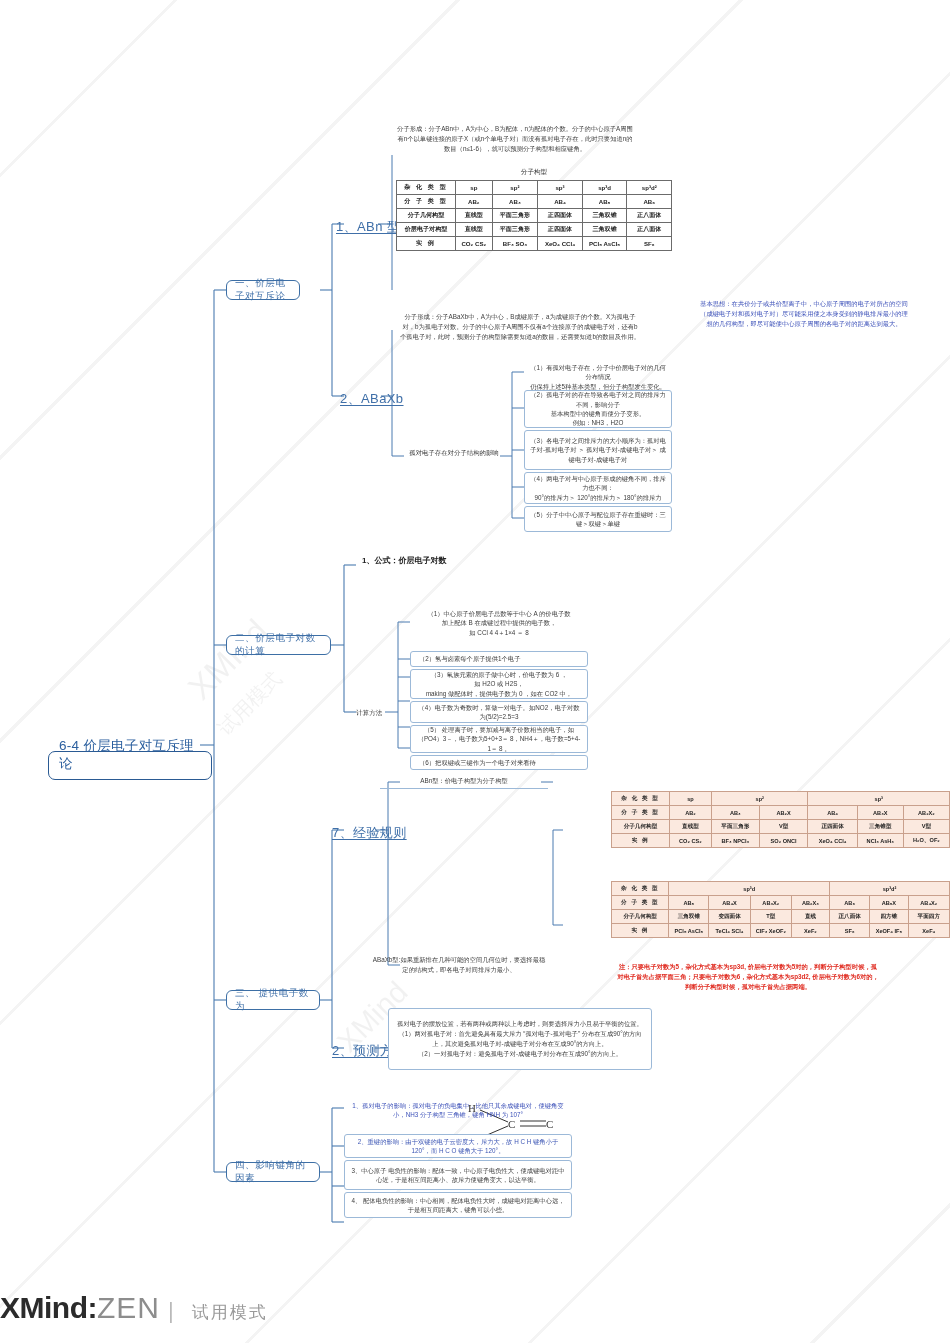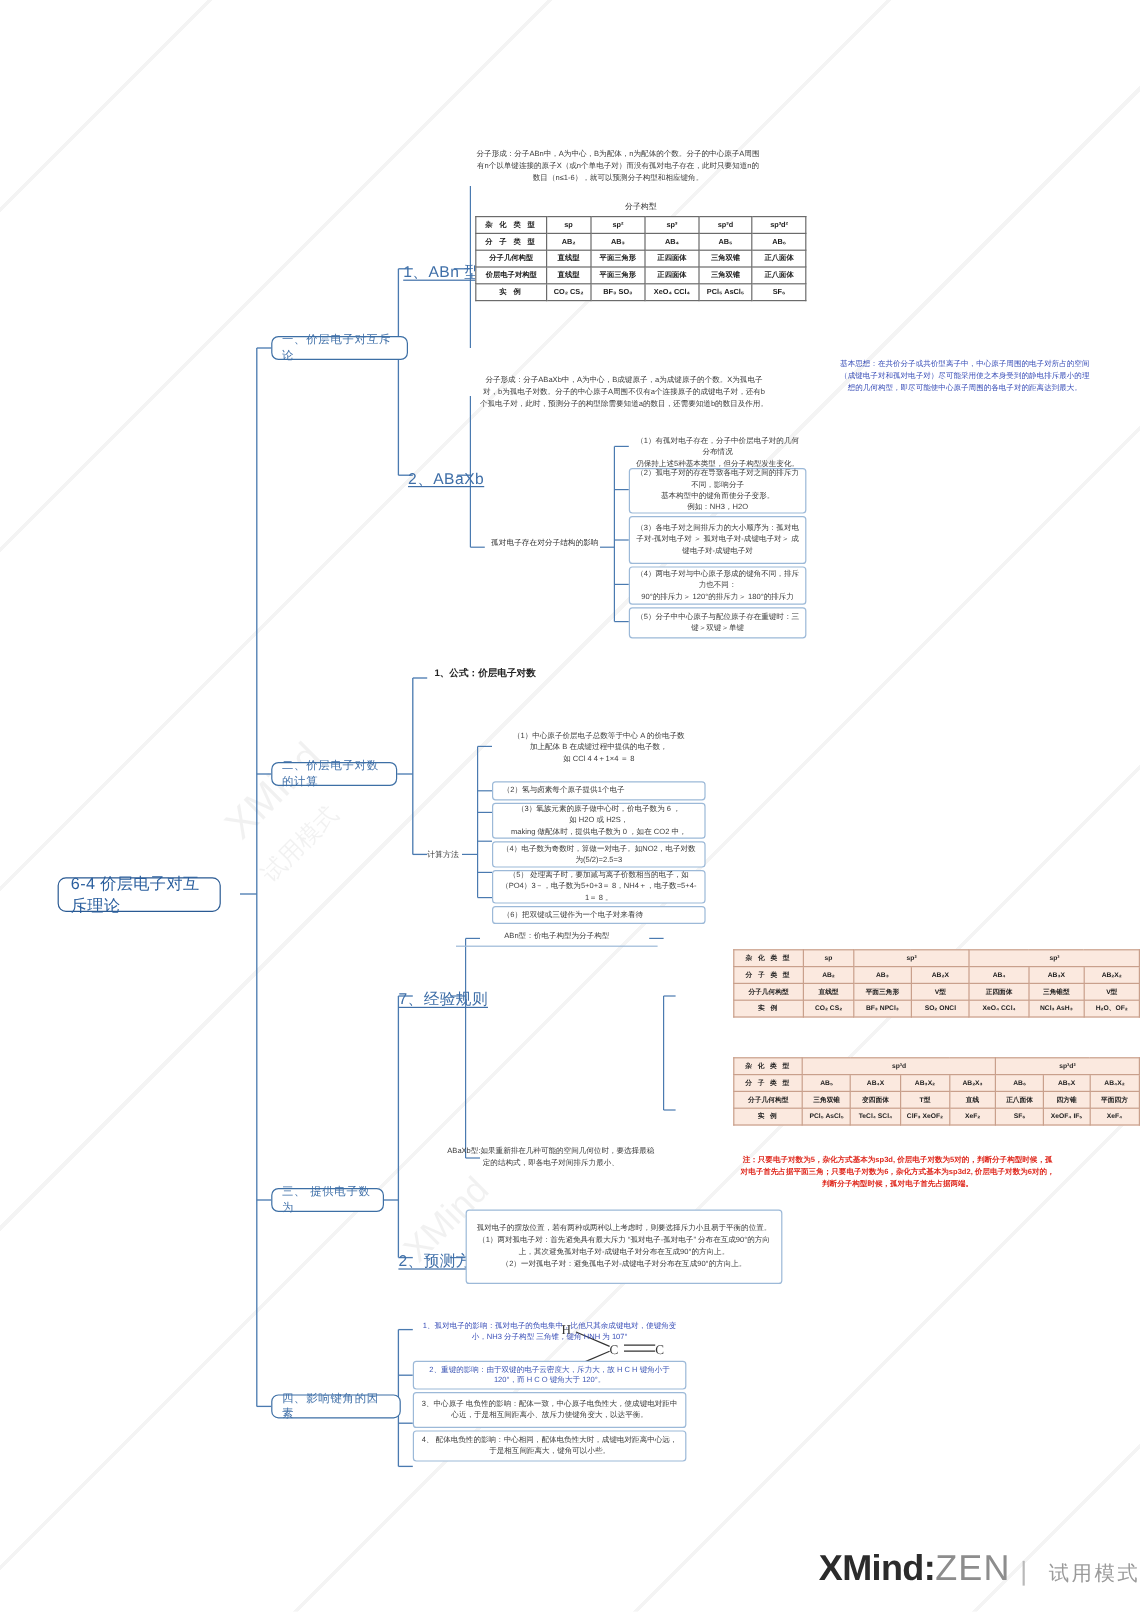--- a/index.html
+++ b/index.html
@@ -71,21 +71,21 @@
     padding:2.5px 3px;white-space:nowrap;font-weight:bold;color:#1c1c1c;}
   table.peach td.hd{letter-spacing:1.6px;}
 
   .tbl-title{font-size:6.6px;color:#333;text-align:center;}
 
   
   .sketch{position:absolute;}
 
   
   .footer{
-    position:absolute;left:0;bottom:18px;width:950px;text-align:right;
+    position:absolute;left:0;bottom:18px;width:950px;text-align:left;
     z-index:3;
   }
   .footer .lg1{font-size:30px;font-weight:bold;color:#2b2b2b;letter-spacing:-.5px;}
   .footer .lg2{font-size:30px;color:#8d8d8d;letter-spacing:1px;}
   .footer .lg3{font-size:17px;color:#9a9a9a;margin-left:10px;letter-spacing:2px;}
   .footer .bar{font-size:22px;color:#b9b9b9;margin:0 8px;}
 </style>
 </head>
 <body>
 
@@ -154,34 +154,34 @@
     <path d="M332 1108 V1222"></path>
     <path d="M332 1108 H344"></path>
     <path d="M332 1146 H344"></path>
     <path d="M332 1186 H344"></path>
     <path d="M332 1222 H344"></path>
   </g>
 </svg>
 
 <div class="canvas">
 
-  <div class="abs node-root" style="left:48px;top:731px;width:136px;height:29px;">
+  <div class="abs node-root" style="left:48px;top:751px;width:164px;height:29px;align-items:flex-end;">
     <span>6-4 价层电子对互斥理论</span>
   </div>
 
-  <div class="abs node-branch" style="left:226px;top:280px;width:114px;height:20px;">
+  <div class="abs node-branch" style="left:226px;top:280px;width:74px;height:20px;">
     <span>一、价层电子对互斥论</span>
   </div>
   <div class="abs node-branch" style="left:226px;top:635px;width:105px;height:20px;">
     <span>二、价层电子对数的计算</span>
   </div>
   <div class="abs node-branch" style="left:226px;top:990px;width:94px;height:20px;">
     <span>三、 提供电子数为</span>
   </div>
-  <div class="abs node-branch" style="left:226px;top:1162px;width:108px;height:20px;">
+  <div class="abs node-branch" style="left:226px;top:1162px;width:94px;height:20px;">
     <span>四、影响键角的因素</span>
   </div>
 
   <div class="abs node-sub" style="left:336px;top:218px;">
     <span>1、ABn 型</span>
   </div>
   <div class="abs node-sub" style="left:340px;top:390px;">
     <span>2、ABaXb</span>
   </div>
 

